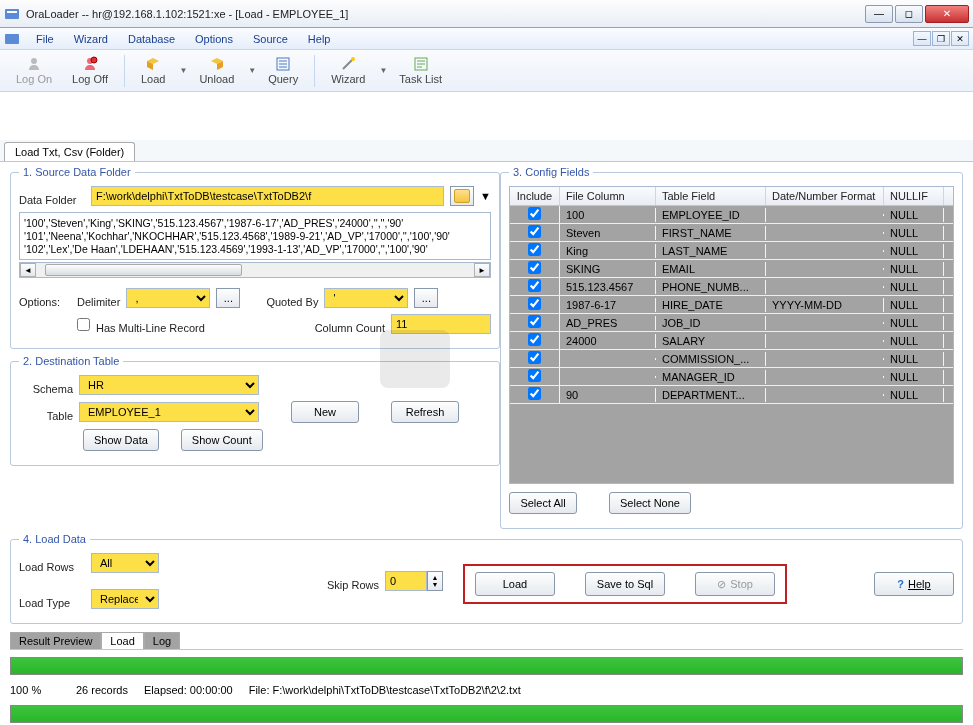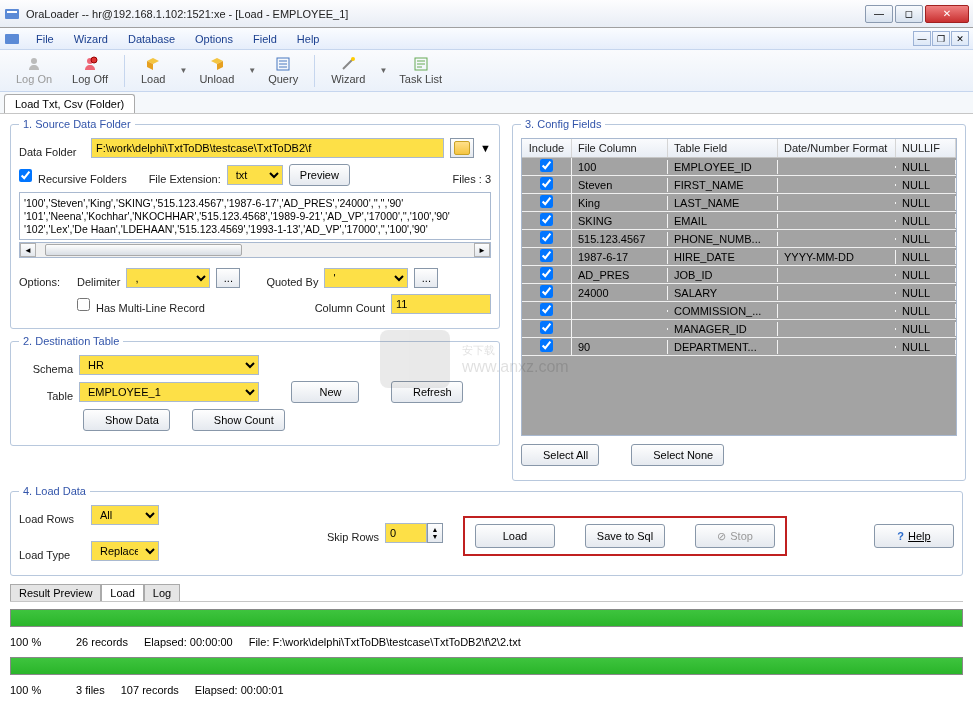--- a/index.html
+++ b/index.html
@@ -14,54 +14,54 @@
 .menubar .micon{width:16px;height:16px;margin-right:6px;}
 .menubar .menu { padding: 2px 10px; color: #1a3f8f; cursor:pointer;}
 .menubar .mdiwin{margin-left:auto;display:flex;gap:1px;}
 .menubar .mbtn{width:18px;height:15px;border:1px solid #9db3d6;background:linear-gradient(#f4f8ff,#dde8f7);font-size:9px;display:flex;align-items:center;justify-content:center;cursor:pointer;}
 .toolbar { height: 42px; background: linear-gradient(#fafbfd,#ebf1fa); border-bottom:1px solid #c6d6ee; display:flex; align-items:center; padding:2px 8px; gap:4px;}
 .toolbar .tbtn{display:flex;flex-direction:column;align-items:center;justify-content:center;padding:2px 8px;cursor:pointer;color:#444;min-width:36px;}
 .toolbar .tbtn.dis{color:#999;}
 .toolbar .tbtn .ic{width:16px;height:16px;margin-bottom:1px;}
 .toolbar .sep{width:1px;height:32px;background:#c6d6ee;margin:0 4px;}
 .toolbar .dd{font-size:8px;color:#666;padding-left:2px;align-self:center;}
-.tabs{height:22px;background:#f5f8fb;border-bottom:1px solid #c6c6c6;display:flex;align-items:end;padding-left:4px;}
+.tabs{height:22px;background:#f5f8fb;border-bottom:1px solid #c6c6c6;display:flex;align-items:end;padding-left:4px;margin-top:48px;}
 .tab{border:1px solid #aaa;border-bottom:none;background:#fff;padding:3px 10px;border-radius:3px 3px 0 0;}
 .content{padding:4px 10px;display:flex;flex-direction:column;gap:4px;}
-.row1{display:flex;gap:12px;}
+.row1{display:flex;gap:0;}
 .left{flex:0 0 490px;display:flex;flex-direction:column;gap:6px;}
 .right{flex:1;}
 fieldset{border:1px solid #b8c8dd;border-radius:3px;padding:8px;}
 legend{color:#3355aa;padding:0 4px;}
 .frow{display:flex;align-items:center;gap:6px;margin-bottom:6px;}
 .lbl{color:#222;margin-top:8px;}
 input[type=text],select{border:1px solid #a9b9d0;background:#fde047;padding:2px 4px;height:20px;}
 input[type=checkbox]{width:13px;height:13px;border:1px solid #7a95c6;}
 .btn{border:1px solid #8897a9;background:linear-gradient(#fefefe,#e5e9ef);padding:2px 10px;border-radius:3px;cursor:pointer;height:22px;display:inline-flex;align-items:center;justify-content:center;}
-.btn.wide{min-width:68px;padding-left:21px;}
+.btn.wide{min-width:68px;}
 .smallbtn{width:24px;height:20px;border:1px solid #8897a9;background:linear-gradient(#fefefe,#e5e9ef);cursor:pointer;display:flex;align-items:center;justify-content:center;}
 .preview-text{border:1px solid #a9b9d0;background:#fff;padding:4px;height:48px;overflow:hidden;font-size:10.5px;line-height:13px;margin-bottom:2px;}
 .scrollbar{height:16px;border:1px solid #a9b9d0;background:#f0f0f0;display:flex;align-items:center;}
 .scrollbar .sb-arrow{width:16px;height:14px;background:linear-gradient(#fdfdfd,#e3e7ec);border:1px solid #b0b0b0;display:flex;align-items:center;justify-content:center;font-size:8px;}
 .scrollbar .sb-track{flex:1;position:relative;height:14px;}
 .scrollbar .sb-thumb{position:absolute;left:2%;width:45%;height:12px;top:1px;background:linear-gradient(#fdfdfd,#d8dde4);border:1px solid #a9a9a9;border-radius:2px;}
 .grid{border:1px solid #a9b9d0;background:#a3a3a3;height:298px;overflow:hidden;}
 .ghdr{display:flex;background:linear-gradient(#fafbfd,#e8edf4);border-bottom:1px solid #c6c6c6;}
 .gh{padding:3px 6px;border-right:1px solid #d5d5d5;font-size:11px;color:#222;}
 .grow{display:flex;border-bottom:1px solid #efefef;height:18px;align-items:center;}
 .gc{padding:1px 6px;border-right:1px solid #f3f3f3;overflow:hidden;white-space:nowrap;}
 .c0{width:50px;text-align:center;}
 .c1{width:96px;}
 .c2{width:110px;}
 .c3{width:118px;}
 .c4{width:60px;}
 .load-area{border:2px solid #c02020;padding:6px 10px;display:flex;gap:30px;align-items:center;}
 .btn.big{min-width:80px;height:24px;}
 .bottomtabs{display:flex;border-bottom:1px solid #c6c6c6;height:20px;align-items:end;margin-top:2px;}
-.btab{border:1px solid #aaa;padding:2px 8px;background:#e5e5e5;border-radius:0 0 0 0;border-bottom:none;}
+.btab{border:1px solid #aaa;padding:2px 8px;background:#a3a3a3;border-radius:0 0 0 0;border-bottom:none;}
 .btab.active{background:#fff;}
 .progress{height:18px;background:linear-gradient(#3ec43e,#2ab52a);border:1px solid #888;margin:3px 0;}
 .resrow{display:flex;gap:16px;padding:2px 0;font-size:11px;}
 .spin{display:flex;}
 .spin input{width:42px;}
 .spin .spinbtn{width:16px;border:1px solid #8897a9;background:linear-gradient(#fefefe,#e5e9ef);display:flex;flex-direction:column;font-size:7px;line-height:7px;align-items:center;justify-content:center;}
 .foldicon{display:inline-block;width:16px;height:14px;background:linear-gradient(#ffe08a,#f5c542);border:1px solid #c9a227;border-radius:2px;}
 .watermark{position:absolute;left:380px;top:330px;opacity:0.12;font-size:30px;pointer-events:none;display:flex;align-items:center;gap:12px;}
 .watermark .cam{width:70px;height:58px;background:#555;border-radius:8px;}
 </style>
@@ -82,21 +82,21 @@
 </div>
 
 <div class="menubar">
   <svg class="micon" viewBox="0 0 16 16">
       <rect x="1" y="3" width="14" height="10" fill="#5b8ad6" rx="1"></rect>
     </svg>
   <span class="menu">File</span>
   <span class="menu">Wizard</span>
   <span class="menu">Database</span>
   <span class="menu">Options</span>
-  <span class="menu">Field</span>
+  <span class="menu">Source</span>
   <span class="menu">Help</span>
   <div class="mdiwin">
     <div class="mbtn">—</div>
     <div class="mbtn">❐</div>
     <div class="mbtn">✕</div>
   </div>
 </div>
 
 <div class="toolbar">
   <div class="tbtn dis">
@@ -165,30 +165,20 @@
     <div class="left">
       <fieldset>
         <legend>1. Source Data Folder</legend>
         <div class="frow">
           <span class="lbl" style="width:66px">Data Folder</span>
           <input type="text" style="flex: 1 1 0%;" value="F:\work\delphi\TxtToDB\testcase\TxtToDB2\f">
           <div class="smallbtn">
               <span class="foldicon"></span>
             </div>
           <span class="dd">▼</span>
-        </div>
-        <div class="frow">
-          <input type="checkbox" checked="" style="">
-          <span class="lbl">Recursive Folders</span>
-          <span style="width:10px"></span>
-          <span class="lbl">File Extension:</span>
-          <select style="width:56px"><option>txt</option></select>
-          <button class="btn">Preview</button>
-          <span style="flex:1"></span>
-          <span class="lbl">Files :  3</span>
         </div>
         <div class="preview-text" style="white-space:pre;">'100','Steven','King','SKING','515.123.4567','1987-6-17','AD_PRES','24000','','','90'
 '101','Neena','Kochhar','NKOCHHAR','515.123.4568','1989-9-21','AD_VP','17000','','100','90'
 '102','Lex','De Haan','LDEHAAN','515.123.4569','1993-1-13','AD_VP','17000','','100','90'</div>
         <div class="scrollbar">
           <div class="sb-arrow">◄</div>
           <div class="sb-track">
               <div class="sb-thumb"></div>
             </div>
           <div class="sb-arrow">►</div>
@@ -389,14 +379,13 @@
   <div class="resrow">
     <span style="width:50px">100 %</span>
     <span>3 files</span>
     <span>107 records</span>
     <span>Elapsed: 00:00:01</span>
   </div>
 </div>
 
 <div class="watermark">
     <div class="cam"></div>
-    <span>安下载<br><span style="font-size:16px">www.anxz.com</span></span>
   </div>
 
 </body></html>

